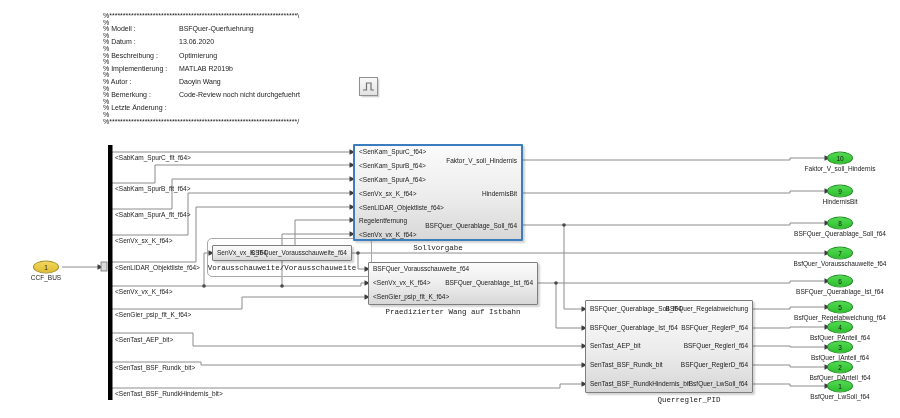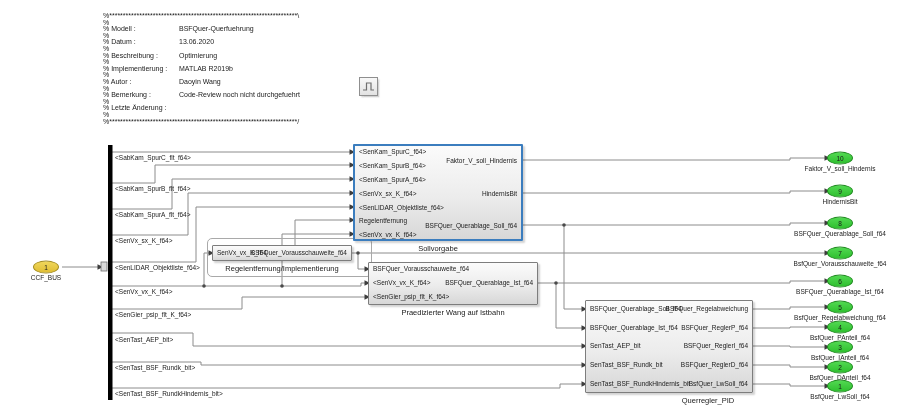--- a/index.html
+++ b/index.html
@@ -11,21 +11,21 @@
   .c-row{display:flex;}
   .c-key{display:inline-block;width:76px;flex:0 0 76px;}
   .c-val{display:inline-block;}
   
   .block{position:absolute;z-index:3;background:linear-gradient(180deg,#fbfbfb 0%,#ececec 55%,#d7d7d7 100%);
          border:1px solid #7d7d7d;border-radius:1px;box-shadow:2px 2px 2px rgba(0,0,0,0.18);box-sizing:border-box;}
   .block.sel{border:2px solid #3b7dbe;}
   .port-label{position:absolute;font-size:6.5px;line-height:8px;height:8px;white-space:nowrap;}
   .port-label.in{left:4px;}
   .port-label.out{right:4px;}
-  .block-name{position:absolute;z-index:3;font-size:7.5px;white-space:nowrap;transform:translateX(-50%);}
+  .block-name{position:absolute;z-index:3;font-size:7.5px;white-space:nowrap;transform:translateX(-50%);font-family:Liberation Mono, monospace;}
   .outer-box{position:absolute;z-index:2;border:1px solid #a9a9a9;border-radius:5px;background:transparent;box-sizing:border-box;}
   
   .oval{position:absolute;z-index:3;width:26px;height:13px;border-radius:50%;box-sizing:border-box;
         text-align:center;font-size:6.5px;line-height:12px;transform:translate(-50%,-50%);}
   .oval.green{background:linear-gradient(180deg,#52d952 0%,#2fbf2f 100%);border:1px solid #1d8a1d;}
   .oval.yellow{background:linear-gradient(180deg,#f0d75c 0%,#dfbd33 100%);border:1px solid #a38c1f;}
   .oval-label{position:absolute;z-index:3;font-size:6.5px;white-space:nowrap;transform:translateX(-50%);}
   .bus-label{position:absolute;z-index:3;font-size:6.5px;white-space:nowrap;}
   
   #pulse-block{position:absolute;z-index:3;background:linear-gradient(180deg,#f8f8f8,#e2e2e2);
@@ -180,41 +180,41 @@
         <div class="port-label out" style="top: 11px;">Faktor_V_soll_Hindernis</div>
         <div class="port-label out" style="top: 44px;">HindernisBit</div>
         <div class="port-label out" style="top: 76px;">BSFQuer_Querablage_Soll_f64</div>
       </div>
       <div class="block-name" style="left: 438px; top: 244px;">Sollvorgabe</div>
       <div class="outer-box" style="left: 207px; top: 238px; width: 165px; height: 39px;"></div>
       <div class="block" style="left: 212px; top: 245px; width: 140px; height: 16px;">
         <div class="port-label in" style="top: 3px;">SenVx_vx_K_f64</div>
         <div class="port-label out" style="top: 3px;">BSFQuer_Vorausschauweite_f64</div>
       </div>
-      <div class="block-name" style="left: 282px; top: 264px;">Regelentfernung/Implementierung</div>
+      <div class="block-name" style="left: 282px; top: 264px;">Vorausschauweite/Vorausschauweite</div>
       <div class="block" style="left: 368px; top: 262px; width: 170px; height: 43px;">
         <div class="port-label in" style="top: 2px;">BSFQuer_Vorausschauweite_f64</div>
         <div class="port-label in" style="top: 16px;">&lt;SenVx_vx_K_f64&gt;</div>
         <div class="port-label in" style="top: 30px;">&lt;SenGier_psip_flt_K_f64&gt;</div>
         <div class="port-label out" style="top: 16px;">BSFQuer_Querablage_Ist_f64</div>
       </div>
       <div class="block-name" style="left: 453px; top: 308px;">Praedizierter Wang auf Istbahn</div>
       <div class="block" style="left: 585px; top: 300px; width: 168px; height: 93px;">
         <div class="port-label in" style="top: 4px;">BSFQuer_Querablage_Soll_f64</div>
         <div class="port-label in" style="top: 23px;">BSFQuer_Querablage_Ist_f64</div>
         <div class="port-label in" style="top: 41px;">SenTast_AEP_bit</div>
         <div class="port-label in" style="top: 60px;">SenTast_BSF_Rundk_bit</div>
         <div class="port-label in" style="top: 79px;">SenTast_BSF_RundkHindernis_bit</div>
         <div class="port-label out" style="top: 4px;">BSFQuer_Regelabweichung</div>
         <div class="port-label out" style="top: 23px;">BSFQuer_ReglerP_f64</div>
         <div class="port-label out" style="top: 41px;">BSFQuer_ReglerI_f64</div>
         <div class="port-label out" style="top: 60px;">BSFQuer_ReglerD_f64</div>
         <div class="port-label out" style="top: 79px;">BsfQuer_LwSoll_f64</div>
       </div>
-      <div class="block-name" style="left: 708px; top: 396px; text-align: center;">Querregler_PID</div>
+      <div class="block-name" style="left: 689px; top: 396px; text-align: center;">Querregler_PID</div>
     </div>
   <div id="ports-layer">
       <div class="oval yellow" style="left: 46px; top: 267px;">1</div>
       <div class="oval-label" style="left: 46px; top: 274px;">CCF_BUS</div>
       <div class="oval green" style="left: 840px; top: 158px;">10</div>
       <div class="oval-label" style="left: 840px; top: 165px;">Faktor_V_soll_Hindernis</div>
       <div class="oval green" style="left: 840px; top: 191px;">9</div>
       <div class="oval-label" style="left: 840px; top: 198px;">HindernisBit</div>
       <div class="oval green" style="left: 840px; top: 223px;">8</div>
       <div class="oval-label" style="left: 840px; top: 230px;">BSFQuer_Querablage_Soll_f64</div>

